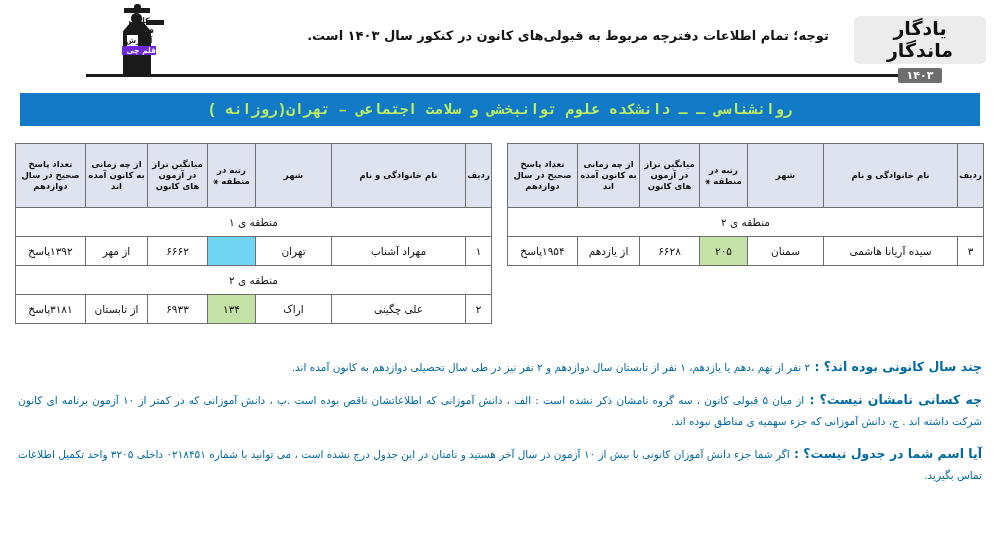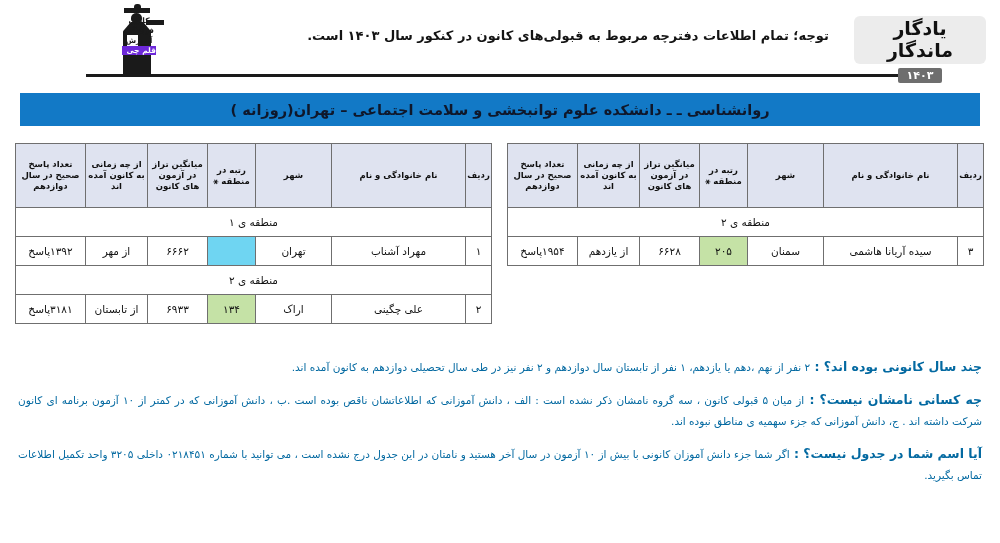--- a/index.html
+++ b/index.html
@@ -128,24 +128,25 @@
     border-radius: 2px;
     letter-spacing: 1px;
   }
 
   
   .title-bar {
     position: absolute;
     left: 20px; top: 93px;
     width: 960px; height: 33px;
     background: #1279c6;
-    color: #0f172a;
+    color: #bef264;
     display: flex; align-items: center; justify-content: center;
     font-size: 14.5px; font-weight: 700;
     letter-spacing: 0px;
+    font-family: Liberation Mono, monospace;
   }
 
   
   .tables {
     position: absolute;
     left: 16px; top: 143px;
     width: 968px;
     display: flex;
     flex-direction: row;
     gap: 16px;

